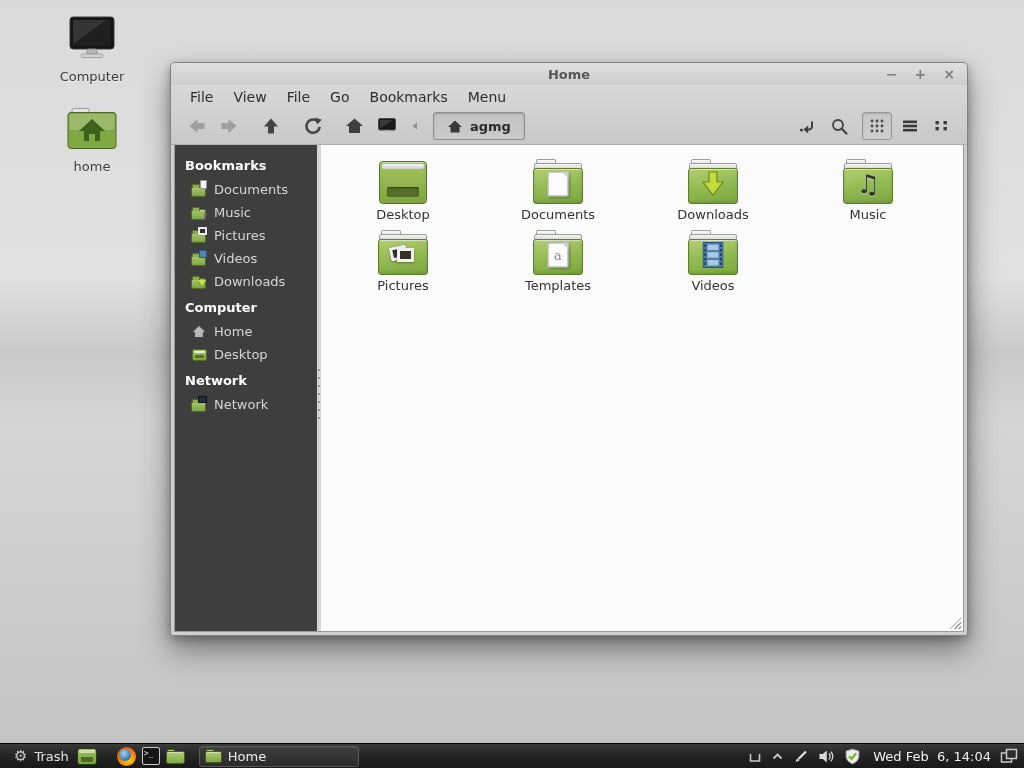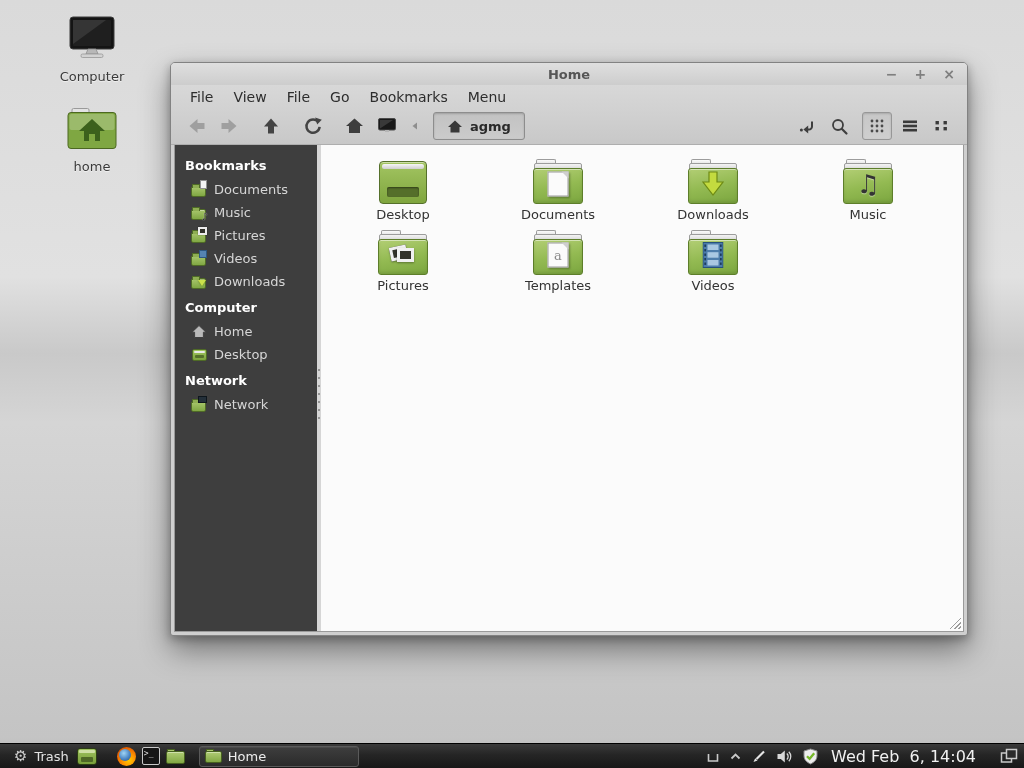--- a/index.html
+++ b/index.html
@@ -130,21 +130,21 @@
     font-family:"DejaVu Sans Mono",monospace; font-size:8px; line-height:1; color:#dadada; padding:2px 1px; }
   .minifold { position:relative; width:19px; height:15px; }
   .minifold .mf-tab { position:absolute; top:0; left:1px; width:8px; height:4px; background:#a8c66c;
     border:1px solid #46611f; border-bottom:none; border-radius:1px 1px 0 0; }
   .minifold .mf-body { position:absolute; top:2px; left:0; right:0; bottom:0; border-radius:2px;
     border:1px solid #46611f; background:linear-gradient(#b0cc75,#82a844); box-shadow:inset 0 1px 0 rgba(255,255,255,.4); }
   .taskbtn { display:flex; align-items:center; gap:6px; width:160px; height:21px; margin-left:14px; padding:0 5px;
     background:linear-gradient(#3e3e3e,#2b2b2b); border:1px solid #5a5a5a; border-radius:3px;
     font-size:13px; color:#ececec; box-shadow:inset 0 1px 0 rgba(255,255,255,.07); }
   .tray { margin-left:auto; display:flex; align-items:center; gap:9px; }
-  .clock { font-size:16px; color:#f1f1f1; margin:0 15px 0 3px; white-space:pre; }
+  .clock { font-size:13px; color:#f1f1f1; margin:0 0 0 3px; white-space:pre; }
 </style>
 </head>
 <body>
 
 <div class="desktop-icons">
   <div class="dicon">
     <span>
       <svg width="52" height="44" viewBox="0 0 52 44">
         <rect x="4" y="1" width="44" height="32" rx="3" fill="#141414" stroke="#3c3c3c"></rect>
         <rect x="7" y="4" width="38" height="26" rx="1" fill="#1f1f1f"></rect>

